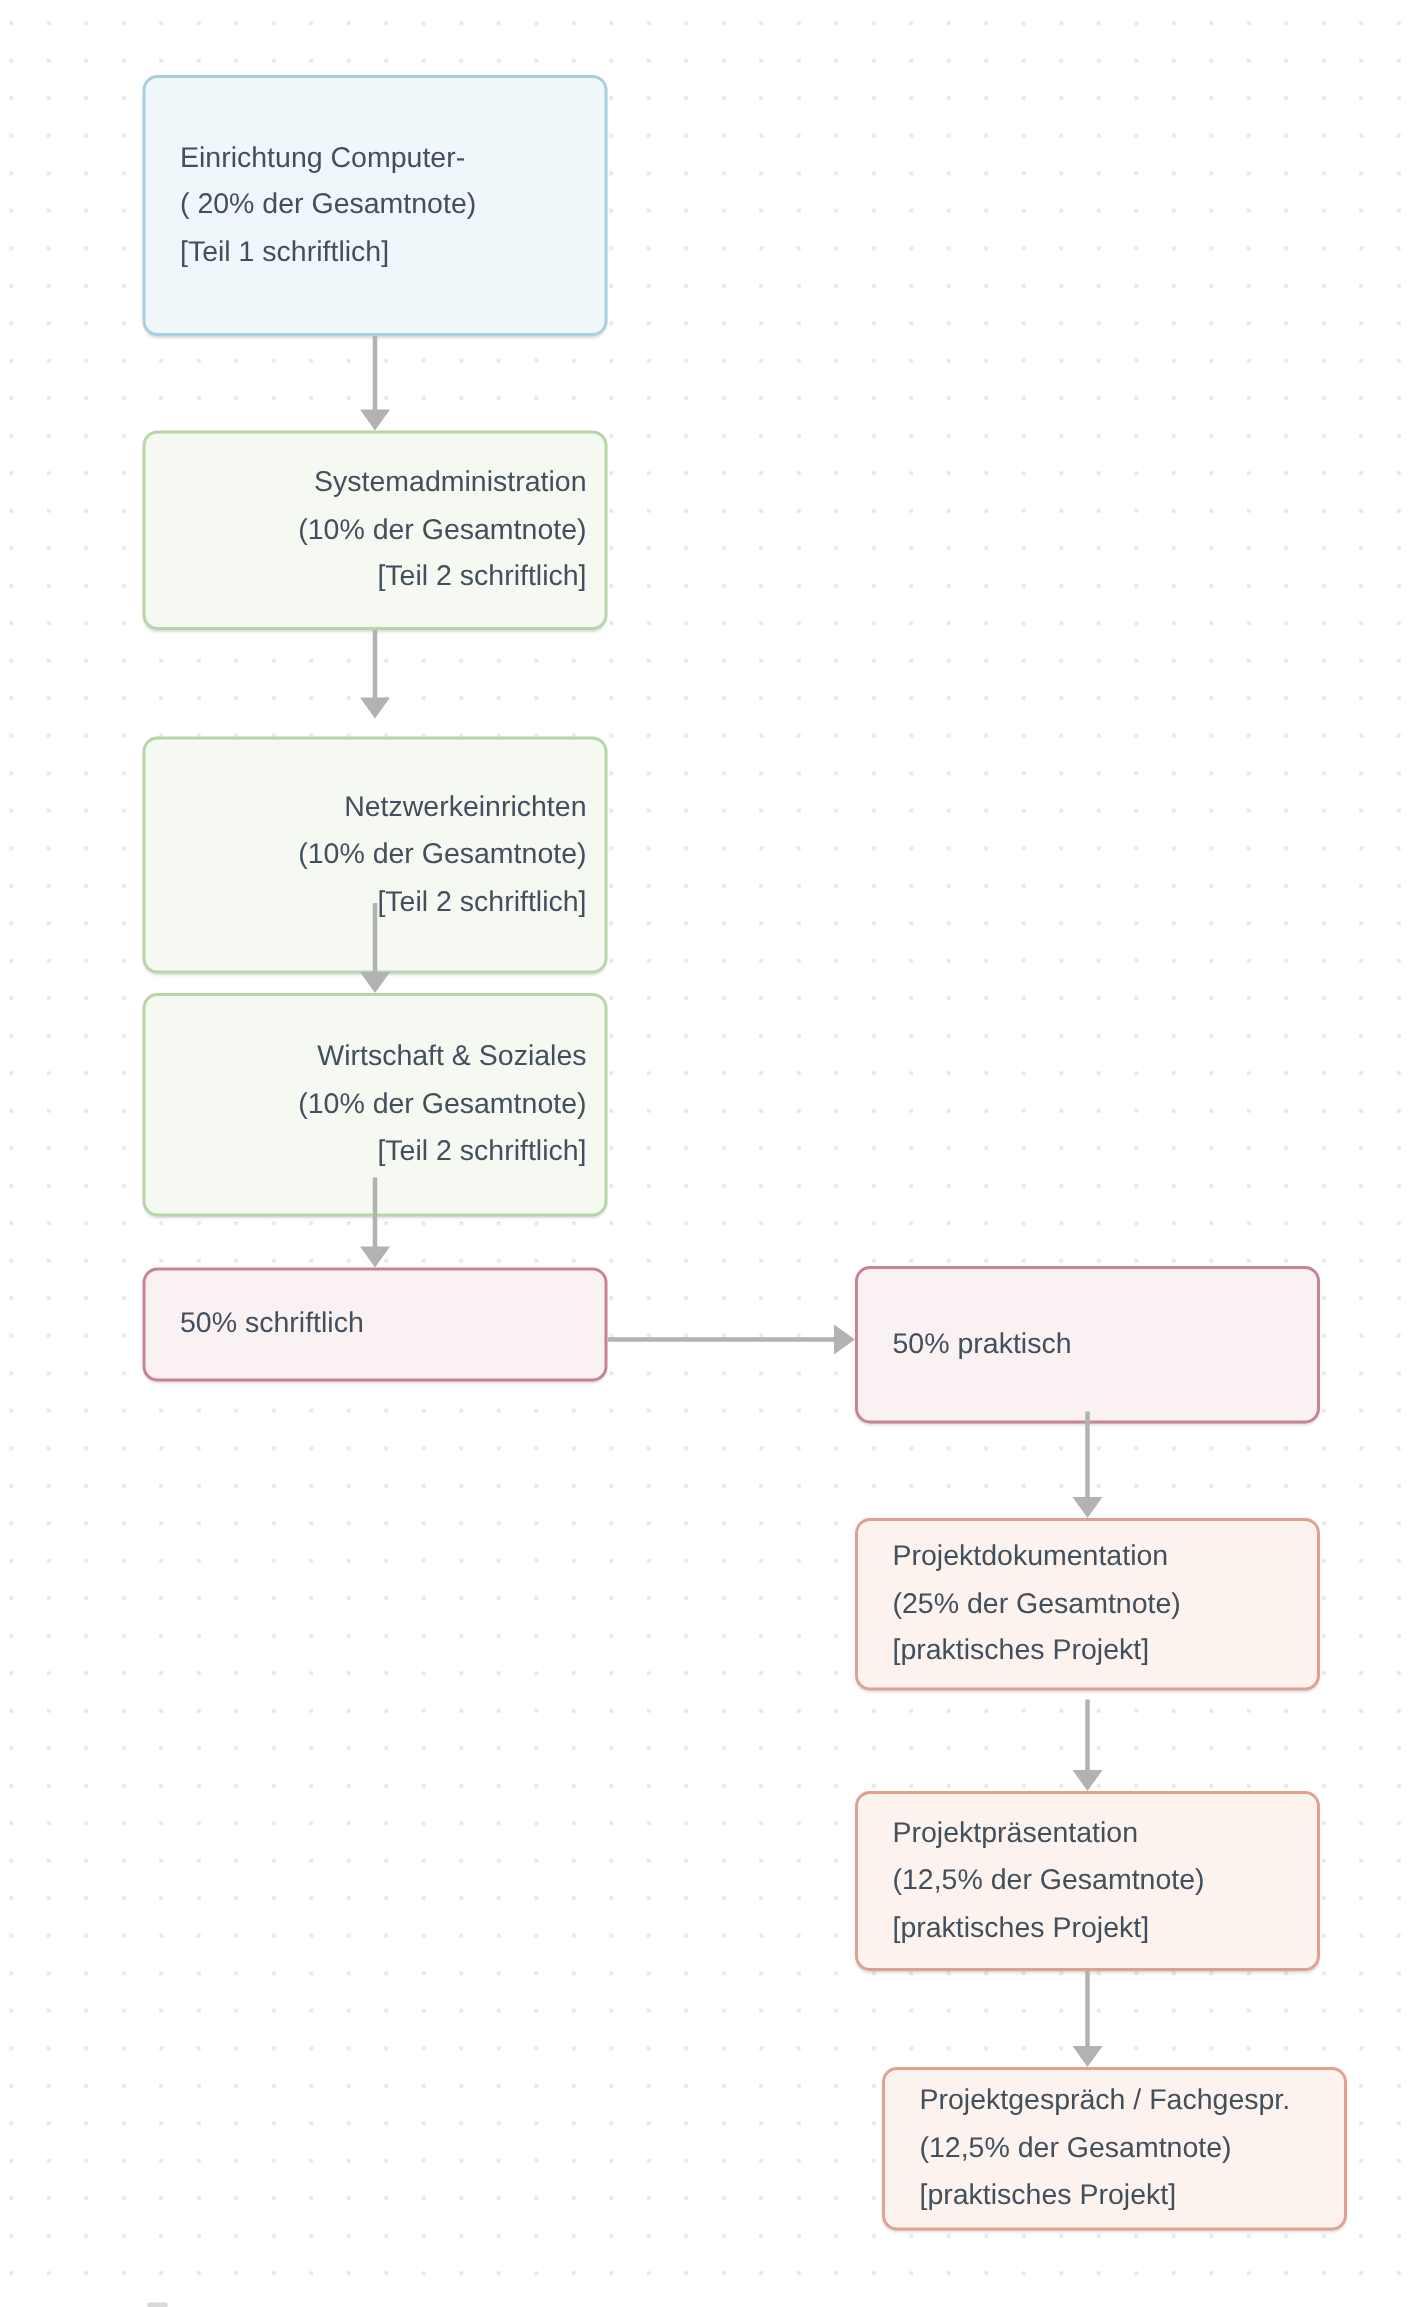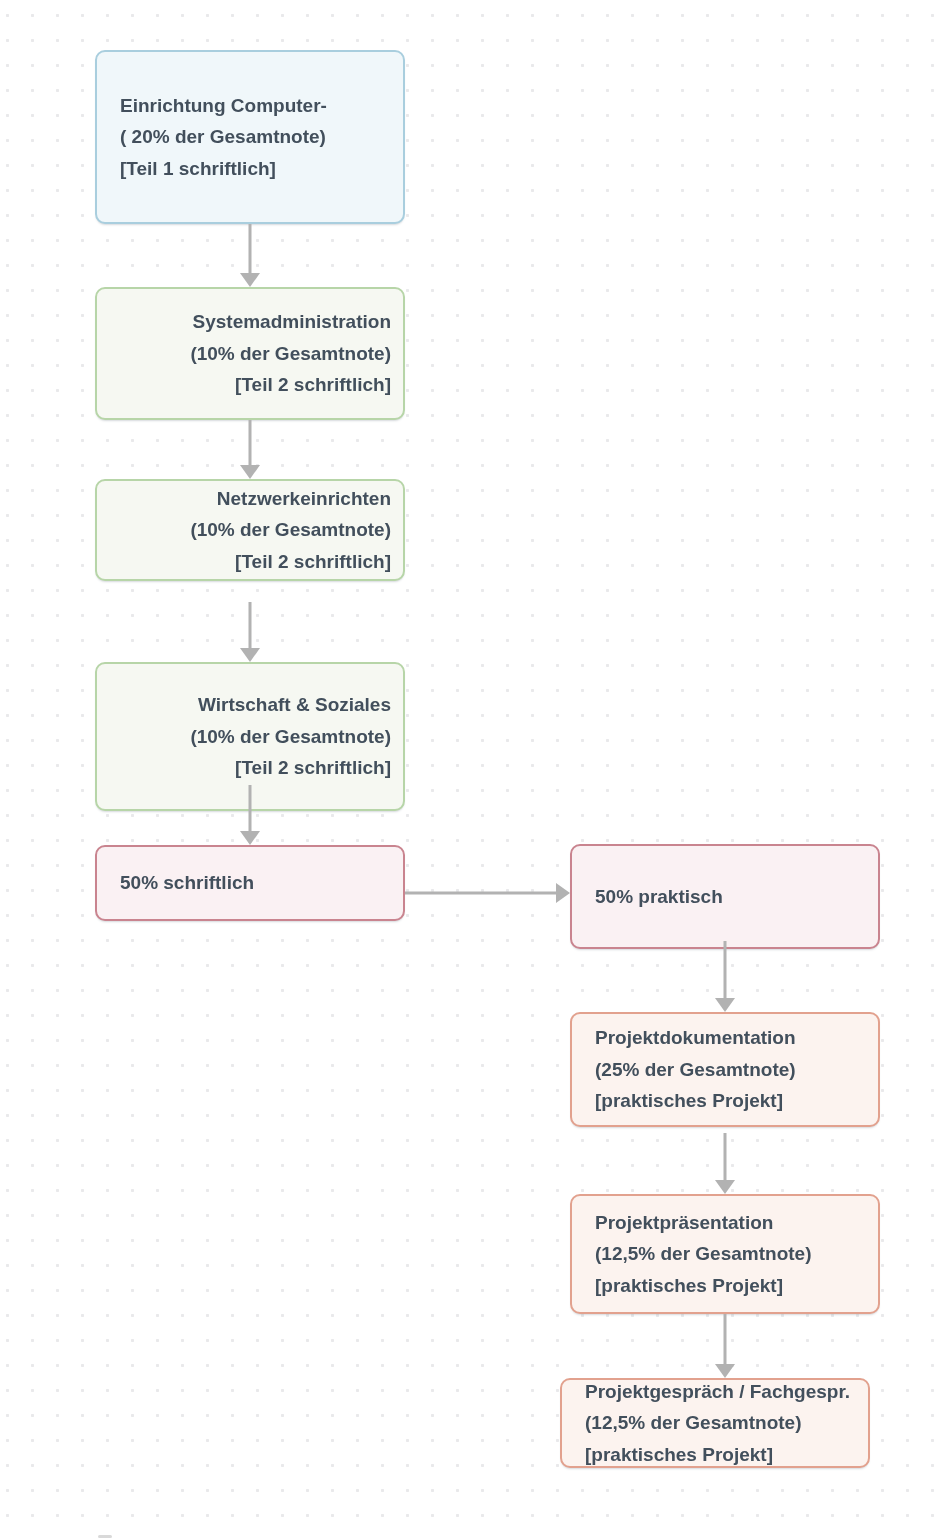--- a/index.html
+++ b/index.html
@@ -23,21 +23,20 @@
     border-radius:10px;
     display:flex;
     flex-direction:column;
     justify-content:center;
     padding-left:23px;
     padding-right:12px;
     font-size:19px;
     line-height:31.5px;
     color:#424f5c;
     box-shadow:0 2px 2px -1px rgba(120,130,140,0.30);
-    font-weight:bold;
   }
   .node-blue  {border-color:#a9cede;background:#f0f7fa;}
   .node-green {border-color:#b7d5a8;background:#f6f8f2;text-align:right;}
   .node-rose  {border-color:#c9848f;background:#faf1f3;}
   .node-salmon{border-color:#e2a18e;background:#fcf3ef;}
 
   .arrow{position:absolute;}
   .arrow .vline{
     position:absolute;left:50%;transform:translateX(-50%);
     width:3px;background:#b2b2b2;top:0;
@@ -75,21 +74,21 @@
     <div>( 20% der Gesamtnote)</div>
     <div>[Teil 1 schriftlich]</div>
   </div>
 
   <div class="node node-green" style="left:95px;top:287px;height:133px">
     <div>Systemadministration</div>
     <div>(10% der Gesamtnote)</div>
     <div>[Teil 2 schriftlich]</div>
   </div>
 
-  <div class="node node-green" style="left:95px;top:479px;height:102px">
+  <div class="node node-green" style="left:95px;top:491px;height:158px">
     <div>Netzwerkeinrichten</div>
     <div>(10% der Gesamtnote)</div>
     <div>[Teil 2 schriftlich]</div>
   </div>
 
   <div class="node node-green" style="left:95px;top:662px;height:149px">
     <div>Wirtschaft &amp; Soziales</div>
     <div>(10% der Gesamtnote)</div>
     <div>[Teil 2 schriftlich]</div>
   </div>
@@ -107,21 +106,21 @@
     <div>(25% der Gesamtnote)</div>
     <div>[praktisches Projekt]</div>
   </div>
 
   <div class="node node-salmon" style="left:570px;top:1194px;height:120px">
     <div>Projektpräsentation</div>
     <div>(12,5% der Gesamtnote)</div>
     <div>[praktisches Projekt]</div>
   </div>
 
-  <div class="node node-salmon" style="left:560px;top:1378px;height:90px">
+  <div class="node node-salmon" style="left:588px;top:1378px;height:109px">
     <div>Projektgespräch / Fachgespr.</div>
     <div>(12,5% der Gesamtnote)</div>
     <div>[praktisches Projekt]</div>
   </div>
 
   <div class="arrow" style="left:235px;top:224px;width:30px;height:63px">
     <div class="vline" style="height:50px"></div>
     <div class="head-down"></div>
   </div>
 

